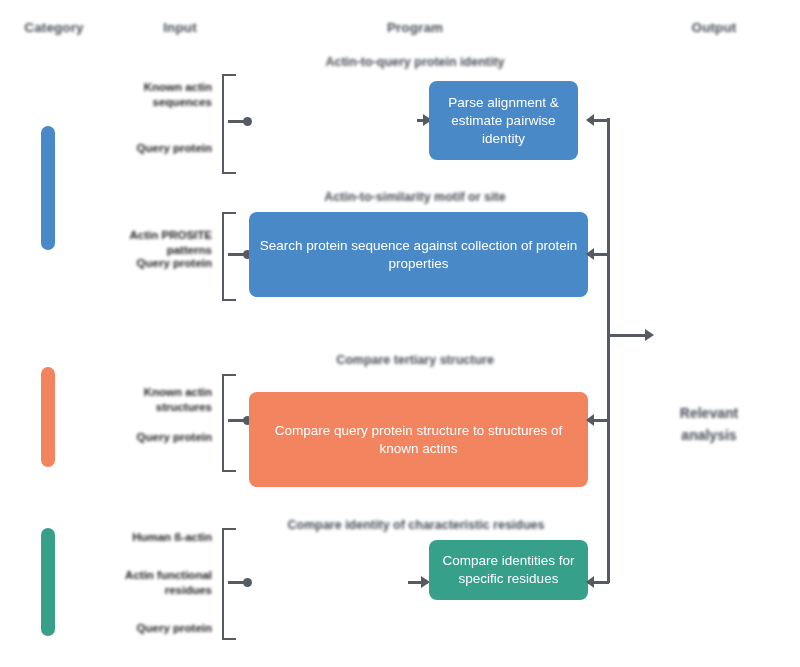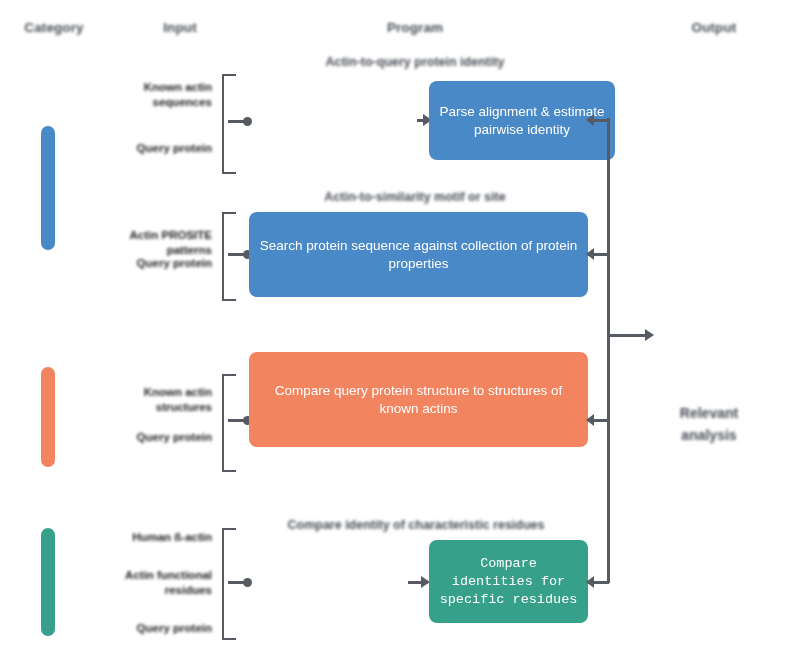--- a/index.html
+++ b/index.html
@@ -92,21 +92,21 @@
   <div class="input-label" style="left:108px;top:141px;width:104px;">Query protein</div>
 
   <div class="bracket" style="left:222px;top:74px;width:12px;height:96px;"></div>
   <div class="bracket-stub" style="left:228px;top:120px;width:22px;"></div>
   <div class="bracket-dot" style="left:243px;top:117px;"></div>
 
 
   <div class="h-line" style="left:417px;top:119px;width:12px;"></div>
   <div class="arrow-r" style="left:423px;top:114px;"></div>
 
-  <div class="pbox blue" style="left:429px;top:81px;width:186px;height:79px;">Parse alignment &amp; estimate pairwise identity</div>
+  <div class="pbox blue" style="left:429px;top:81px;width:149px;height:79px;">Parse alignment &amp; estimate pairwise identity</div>
 
   <div class="h-line" style="left:588px;top:119px;width:21px;"></div>
   <div class="arrow-l" style="left:586px;top:114px;"></div>
 
   <div class="section-title" style="left:240px;top:190px;width:350px;">Actin-to-similarity motif or site</div>
 
   <div class="input-label" style="left:102px;top:228px;width:110px;">Actin PROSITE patterns</div>
   <div class="input-label" style="left:102px;top:256px;width:110px;">Query protein</div>
 
   <div class="bracket" style="left:222px;top:212px;width:12px;height:85px;"></div>
@@ -120,40 +120,40 @@
 
   <div class="section-title" style="left:255px;top:353px;width:320px;">Compare tertiary structure</div>
 
   <div class="input-label" style="left:108px;top:385px;width:104px;">Known actin structures</div>
   <div class="input-label" style="left:108px;top:430px;width:104px;">Query protein</div>
 
   <div class="bracket" style="left:222px;top:374px;width:12px;height:94px;"></div>
   <div class="bracket-stub" style="left:228px;top:419px;width:22px;"></div>
   <div class="bracket-dot" style="left:243px;top:416px;"></div>
 
-  <div class="pbox orange" style="left:249px;top:352px;width:339px;height:95px;">Compare query protein structure to structures of known actins</div>
+  <div class="pbox orange" style="left:249px;top:392px;width:339px;height:95px;">Compare query protein structure to structures of known actins</div>
 
   <div class="h-line" style="left:588px;top:419px;width:21px;"></div>
   <div class="arrow-l" style="left:586px;top:414px;"></div>
 
   <div class="section-title" style="left:240px;top:518px;width:352px;">Compare identity of characteristic residues</div>
 
   <div class="input-label" style="left:102px;top:530px;width:110px;">Human ß-actin</div>
   <div class="input-label" style="left:102px;top:568px;width:110px;">Actin functional residues</div>
   <div class="input-label" style="left:102px;top:621px;width:110px;">Query protein</div>
 
   <div class="bracket" style="left:222px;top:528px;width:12px;height:108px;"></div>
   <div class="bracket-stub" style="left:228px;top:581px;width:22px;"></div>
   <div class="bracket-dot" style="left:243px;top:578px;"></div>
 
 
   <div class="h-line" style="left:408px;top:581px;width:20px;"></div>
   <div class="arrow-r" style="left:421px;top:576px;"></div>
 
-  <div class="pbox teal" style="left:429px;top:540px;width:159px;height:83px;font-family:Liberation Mono, monospace;">Compare identities for specific residues</div>
+  <div class="pbox teal" style="left:429px;top:540px;width:159px;height:60px;">Compare identities for specific residues</div>
 
   <div class="h-line" style="left:588px;top:581px;width:21px;"></div>
   <div class="arrow-l" style="left:586px;top:576px;"></div>
 
   <div class="v-line" style="left:607px;top:118px;height:465px;"></div>
 
   <div class="h-line" style="left:607px;top:334px;width:40px;"></div>
   <div class="arrow-r" style="left:645px;top:329px;"></div>
 
   <div class="output-label" style="left:644px;top:402px;width:130px;">

